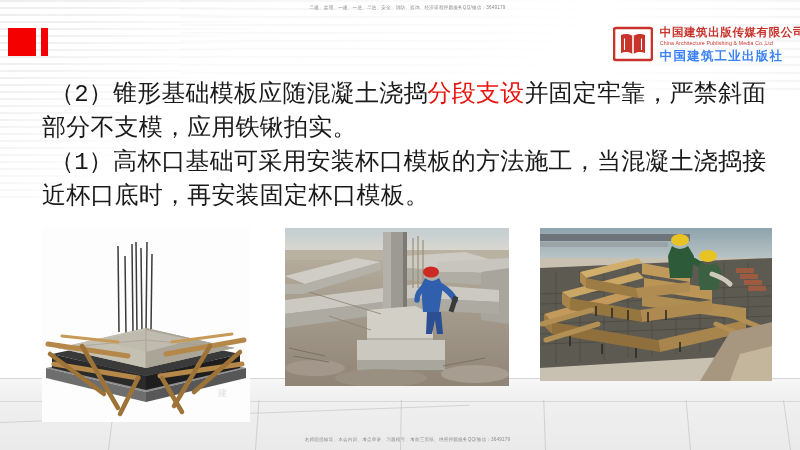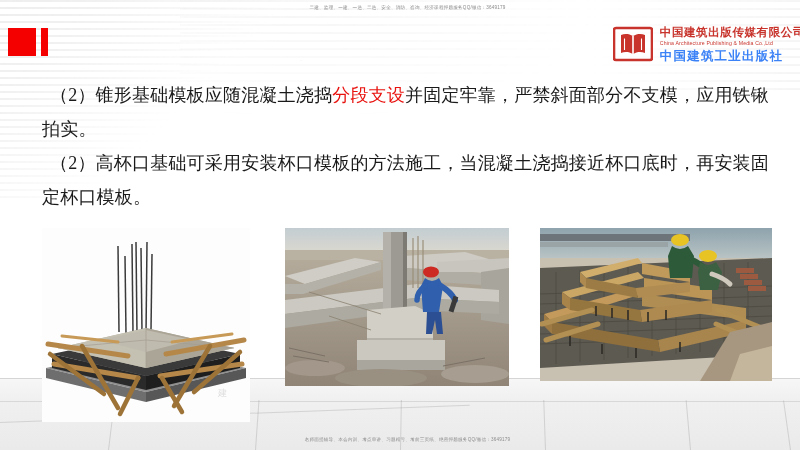--- a/index.html
+++ b/index.html
@@ -219,25 +219,25 @@
   }
 
   
   .body-text {
     position: absolute;
     left: 42px;
     top: 78px;
     width: 730px;
   }
   .para {
-    font-size: 18px;
+    font-size: 24px;
     line-height: 34px;
     color: #1a1a1a;
     letter-spacing: .2px;
-    font-family: Liberation Serif, serif;
+    font-family: Liberation Mono, monospace;
   }
   .para .indent { display: inline-block; width: 8px; }
   .hl-red { color: #e8120e; }
 
   
   .photo {
     position: absolute;
     overflow: hidden;
     background: #ffffff;
   }
@@ -295,21 +295,21 @@
       <div class="logo-en">China Architecture Publishing &amp; Media Co.,Ltd</div>
       <div class="logo-cn2">中国建筑工业出版社</div>
     </div>
   </div>
 
   <div class="body-text">
     <div class="para">
       <span class="indent"></span><span>（2）锥形基础模板应随混凝土浇捣</span><span class="hl-red">分段支设</span><span>并固定牢靠，严禁斜面部分不支模，应用铁锹拍实。</span>
     </div>
     <div class="para">
-      <span class="indent"></span><span>（2）高杯口基础可采用安装杯口模板的方法施工，当混凝土浇捣接近杯口底时，再安装固定杯口模板。</span>
+      <span class="indent"></span><span>（1）高杯口基础可采用安装杯口模板的方法施工，当混凝土浇捣接近杯口底时，再安装固定杯口模板。</span>
     </div>
   </div>
 
   <div class="photo" id="photo-1">
     <svg class="ph-canvas" viewBox="0 0 208 194" preserveAspectRatio="none" aria-hidden="true">
       <rect x="0" y="0" width="208" height="194" fill="#fdfdfd"></rect>
 
       <g stroke="#3a3a3a" stroke-width="1.5">
         <line x1="76" y1="18" x2="77" y2="104"></line>
         <line x1="83" y1="28" x2="84" y2="106"></line>

